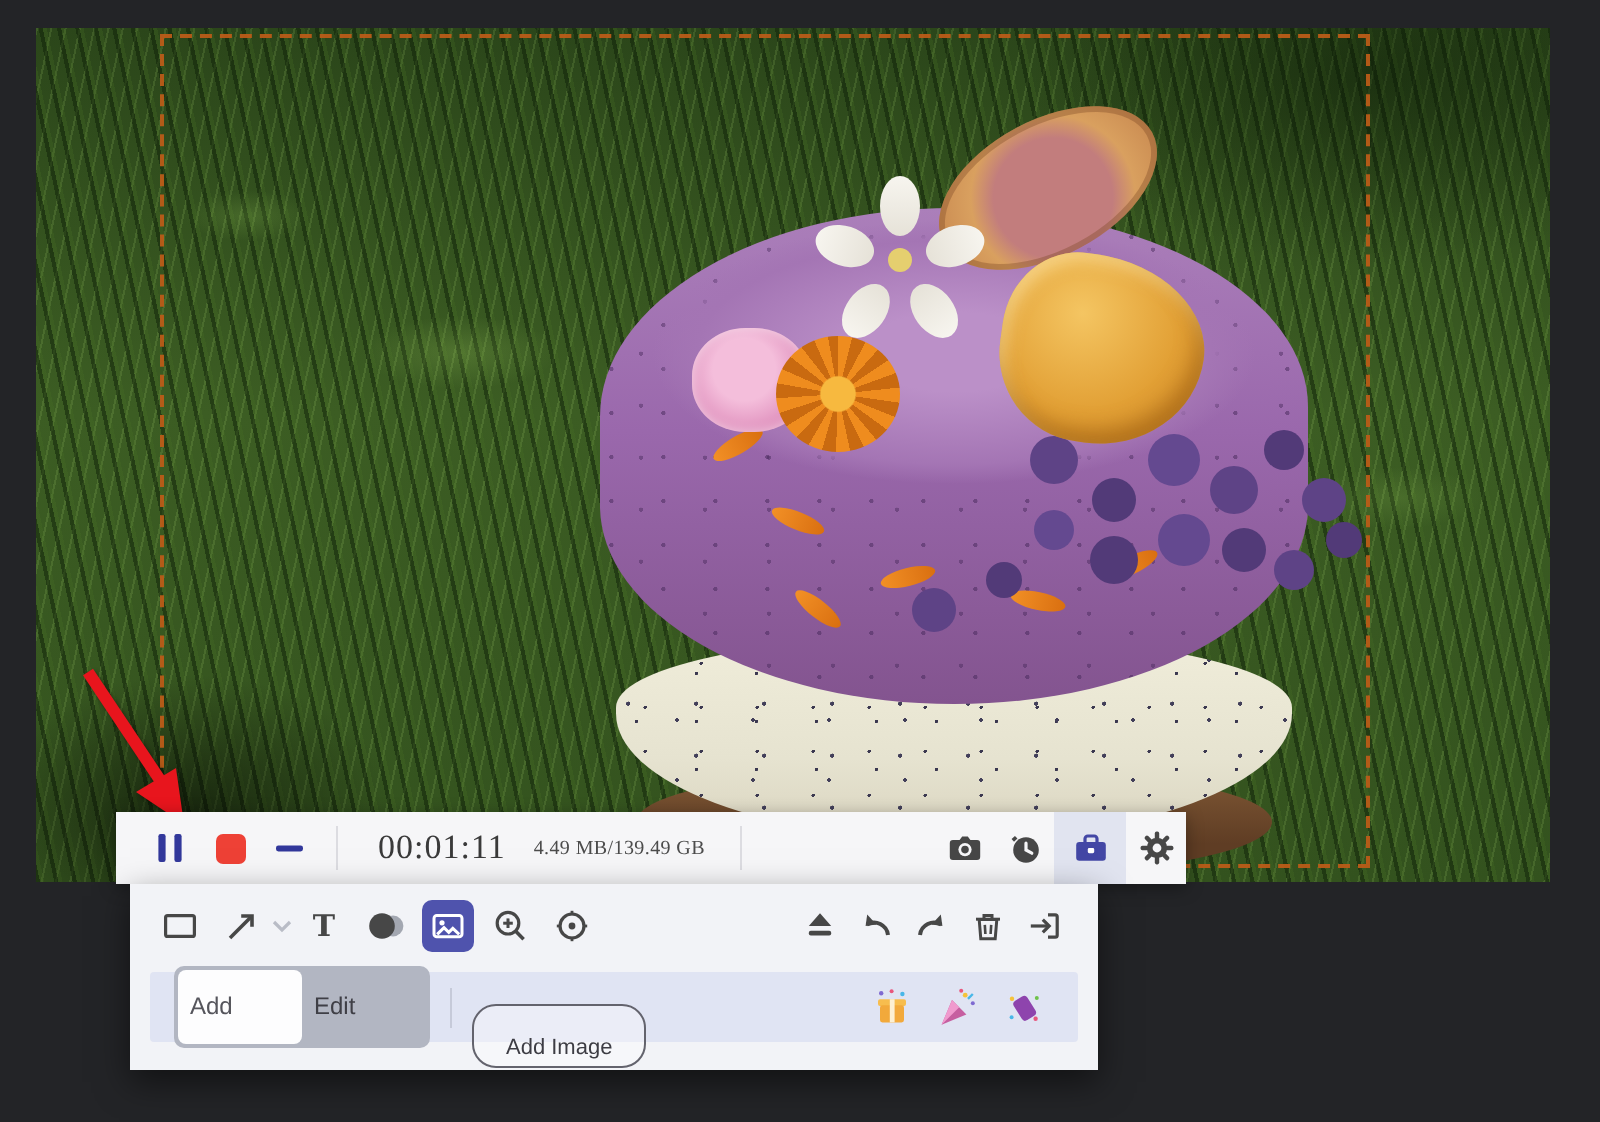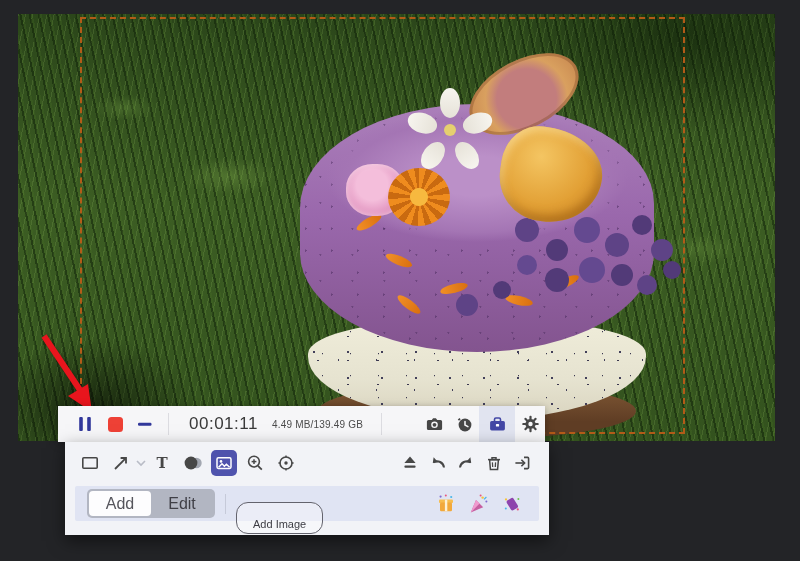--- a/index.html
+++ b/index.html
@@ -79,23 +79,23 @@
     background:
       radial-gradient(circle, #f7b93f 0 20%, rgba(0,0,0,0) 22%),
       repeating-conic-gradient(#ef8c1e 0 14deg, #c96a10 14deg 28deg);}
   .petal{width:28px;height:9px;border-radius:50%;background:linear-gradient(90deg,#f29026,#d96f10);}
   
   .selection{position:absolute;left:80px;top:17px;width:601px;height:413px;
     border:2px dashed rgba(186,92,24,.95);pointer-events:none;}
   
   .pointer-arrow{position:absolute;left:32px;top:328px;filter:drop-shadow(1px 1px 1px rgba(0,0,0,.4));}
   
-  .rec-toolbar{position:absolute;left:58px;top:406px;width:487px;height:36px;
+  .rec-toolbar{position:absolute;left:58px;top:406px;width:535px;height:36px;
     background:#f6f6f8;display:flex;align-items:center;padding:0 0 0 12px;box-sizing:border-box;
-    box-shadow:0 2px 8px rgba(0,0,0,.35);}
+    box-shadow:0 2px 8px rgba(0,0,0,.35);font-family:Liberation Serif, serif;}
   .icon-btn{display:flex;align-items:center;justify-content:center;border:none;background:transparent;
     padding:0;width:30px;height:36px;cursor:pointer;}
   .icon-btn.tile{background:#e1e4f0;width:36px;}
   .stop-sq{width:15px;height:15px;border-radius:3.5px;background:#ee4136;}
   .vsep{width:1px;height:22px;background:#dcdce1;margin:0 8px;}
   .timer{font-size:17px;color:#3a3a3a;font-weight:500;letter-spacing:.5px;margin:0 14px 0 12px;}
   .storage{font-size:10px;color:#4c4c4c;letter-spacing:.2px;margin-right:10px;}
   .rt-right{margin-left:auto;display:flex;align-items:center;}
   
   .panel{position:absolute;left:65px;top:442px;width:484px;height:93px;background:#f2f3f7;
@@ -105,22 +105,22 @@
     padding:0;width:26px;height:26px;margin-right:5px;cursor:pointer;color:#474747;}
   .tool-btn.active{background:#4f53ad;border-radius:5px;color:#fff;}
   .chev{width:12px;margin-left:-4px;margin-right:2px;color:#b9bcc6;}
   .t-glyph{font-family:"DejaVu Serif",serif;font-size:15px;font-weight:bold;color:#474747;line-height:1;}
   .tr-right{margin-left:auto;display:flex;align-items:center;}
   .tr-right .tool-btn{margin-right:2px;}
   
   .strip{margin:2px 10px 0 10px;height:35px;background:#e0e4f3;border-radius:2px;
     display:flex;align-items:center;padding:0 12px;box-sizing:border-box;}
   .seg{display:flex;background:#b2b6c2;border-radius:5px;padding:2px;}
-  .seg-btn{border:none;font-size:16px;color:#3f3f46;width:62px;height:25px;border-radius:4px;
-    background:transparent;cursor:pointer;line-height:21px;text-align:center;}
+  .seg-btn{border:none;font-size:12px;color:#3f3f46;width:62px;height:37px;border-radius:4px;
+    background:transparent;cursor:pointer;line-height:21px;text-align:left;}
   .seg-btn.on{background:#fdfdfe;color:#55555c;}
   .strip .vsep{background:#c6cad9;height:20px;margin:0 10px;}
   .pill-btn{border:1px solid #63636d;background:rgba(255,255,255,.35);border-radius:12px;
     font-size:11px;color:#3d3d44;height:23px;padding:15px 16px;cursor:pointer;margin-top:28px;}
   .promo{margin-left:auto;display:flex;align-items:center;gap:11px;padding-right:4px;}
   .promo .icon-btn{width:22px;height:26px;}
 </style>
 </head>
 <body>
 

